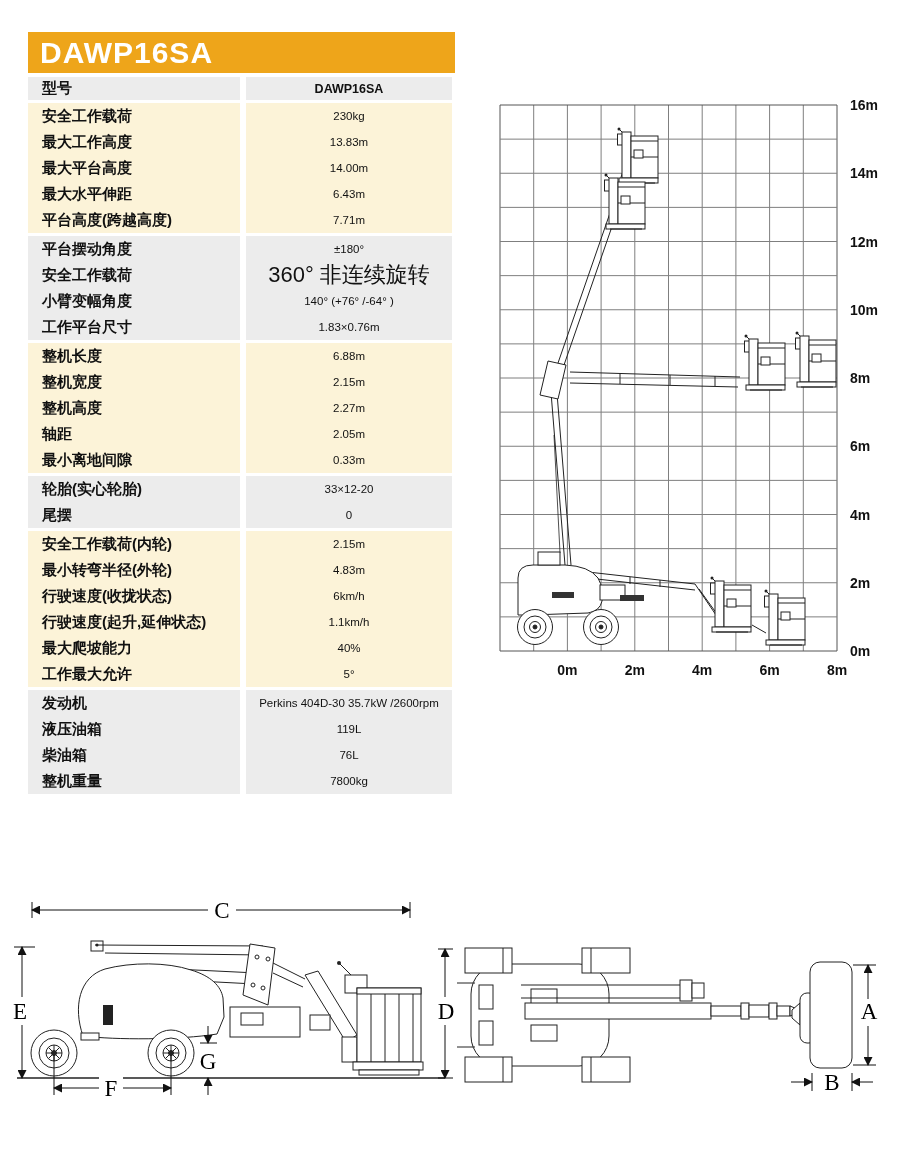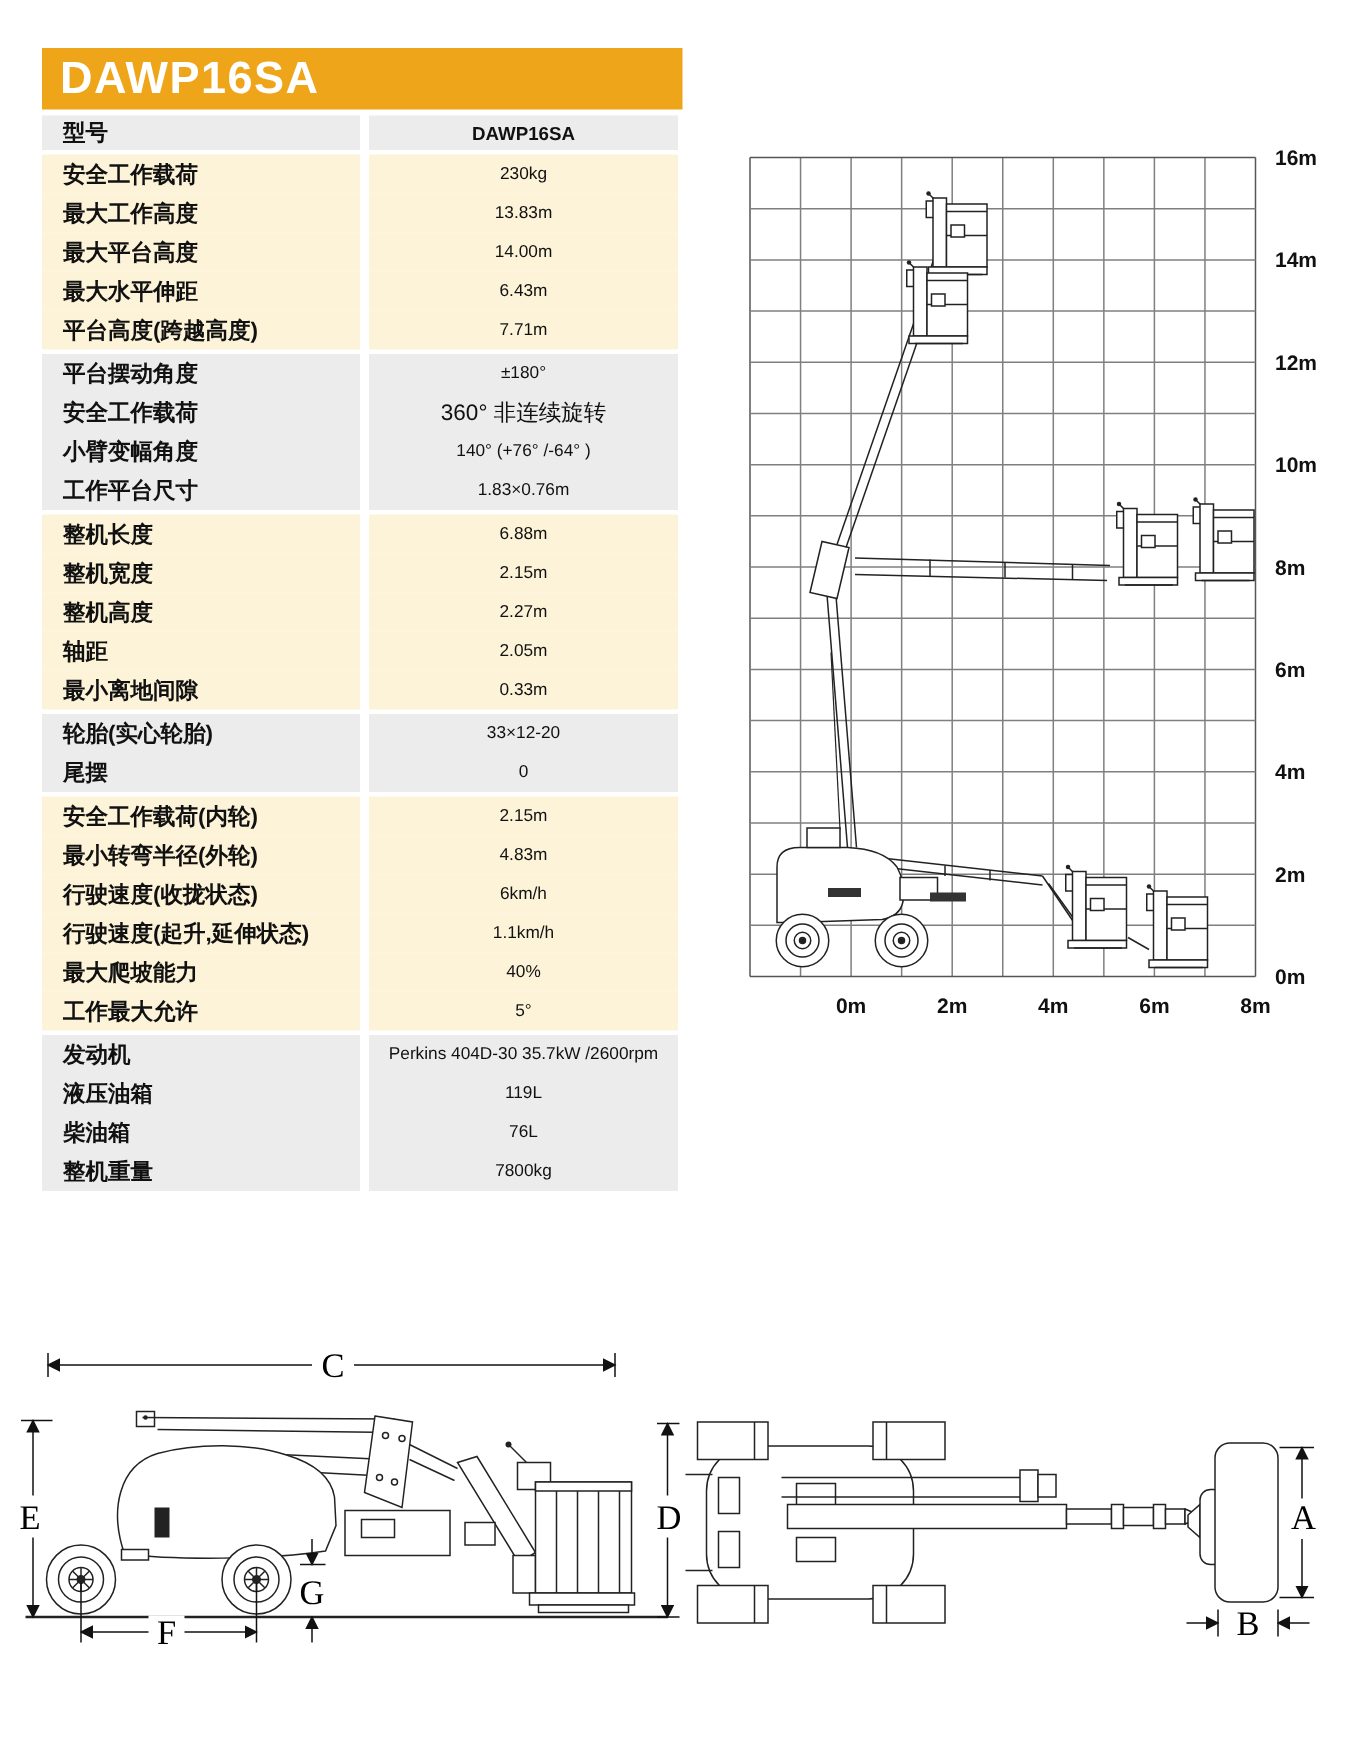--- a/index.html
+++ b/index.html
@@ -13,21 +13,21 @@
   
   .spec-table{position:absolute;left:28px;top:77px;width:424px;}
   .group{margin-bottom:3px;}
   .spec-row{display:flex;height:26px;}
   .spec-row.header-row{height:23px;}
   .lbl{width:212px;padding-left:14px;box-sizing:border-box;font-weight:700;font-size:15px;
        display:flex;align-items:center;white-space:nowrap;overflow:hidden;}
   .val{flex:1;margin-left:6px;display:flex;align-items:center;justify-content:center;
        font-size:11.5px;text-align:center;}
   .header-row .val{font-weight:700;font-size:12.5px;}
-  .val.big{font-size:15px;}
+  .val.big{font-size:22px;}
   .tone-yellow .lbl,.tone-yellow .val{background:var(--yellow,#FCF3D8);}
   .tone-gray .lbl,.tone-gray .val{background:var(--gray,#ECECEC);}
 
   
   .envelope{position:absolute;left:470px;top:95px;width:430px;height:585px;}
   .sideview{position:absolute;left:5px;top:885px;width:445px;height:235px;}
   .topview{position:absolute;left:435px;top:885px;width:465px;height:235px;}
   svg{display:block;}
   .tick{font-family:"Liberation Sans",sans-serif;font-weight:bold;font-size:14px;fill:#111;}
   .dim{font-family:"Liberation Serif",serif;font-size:23px;fill:#000;}

